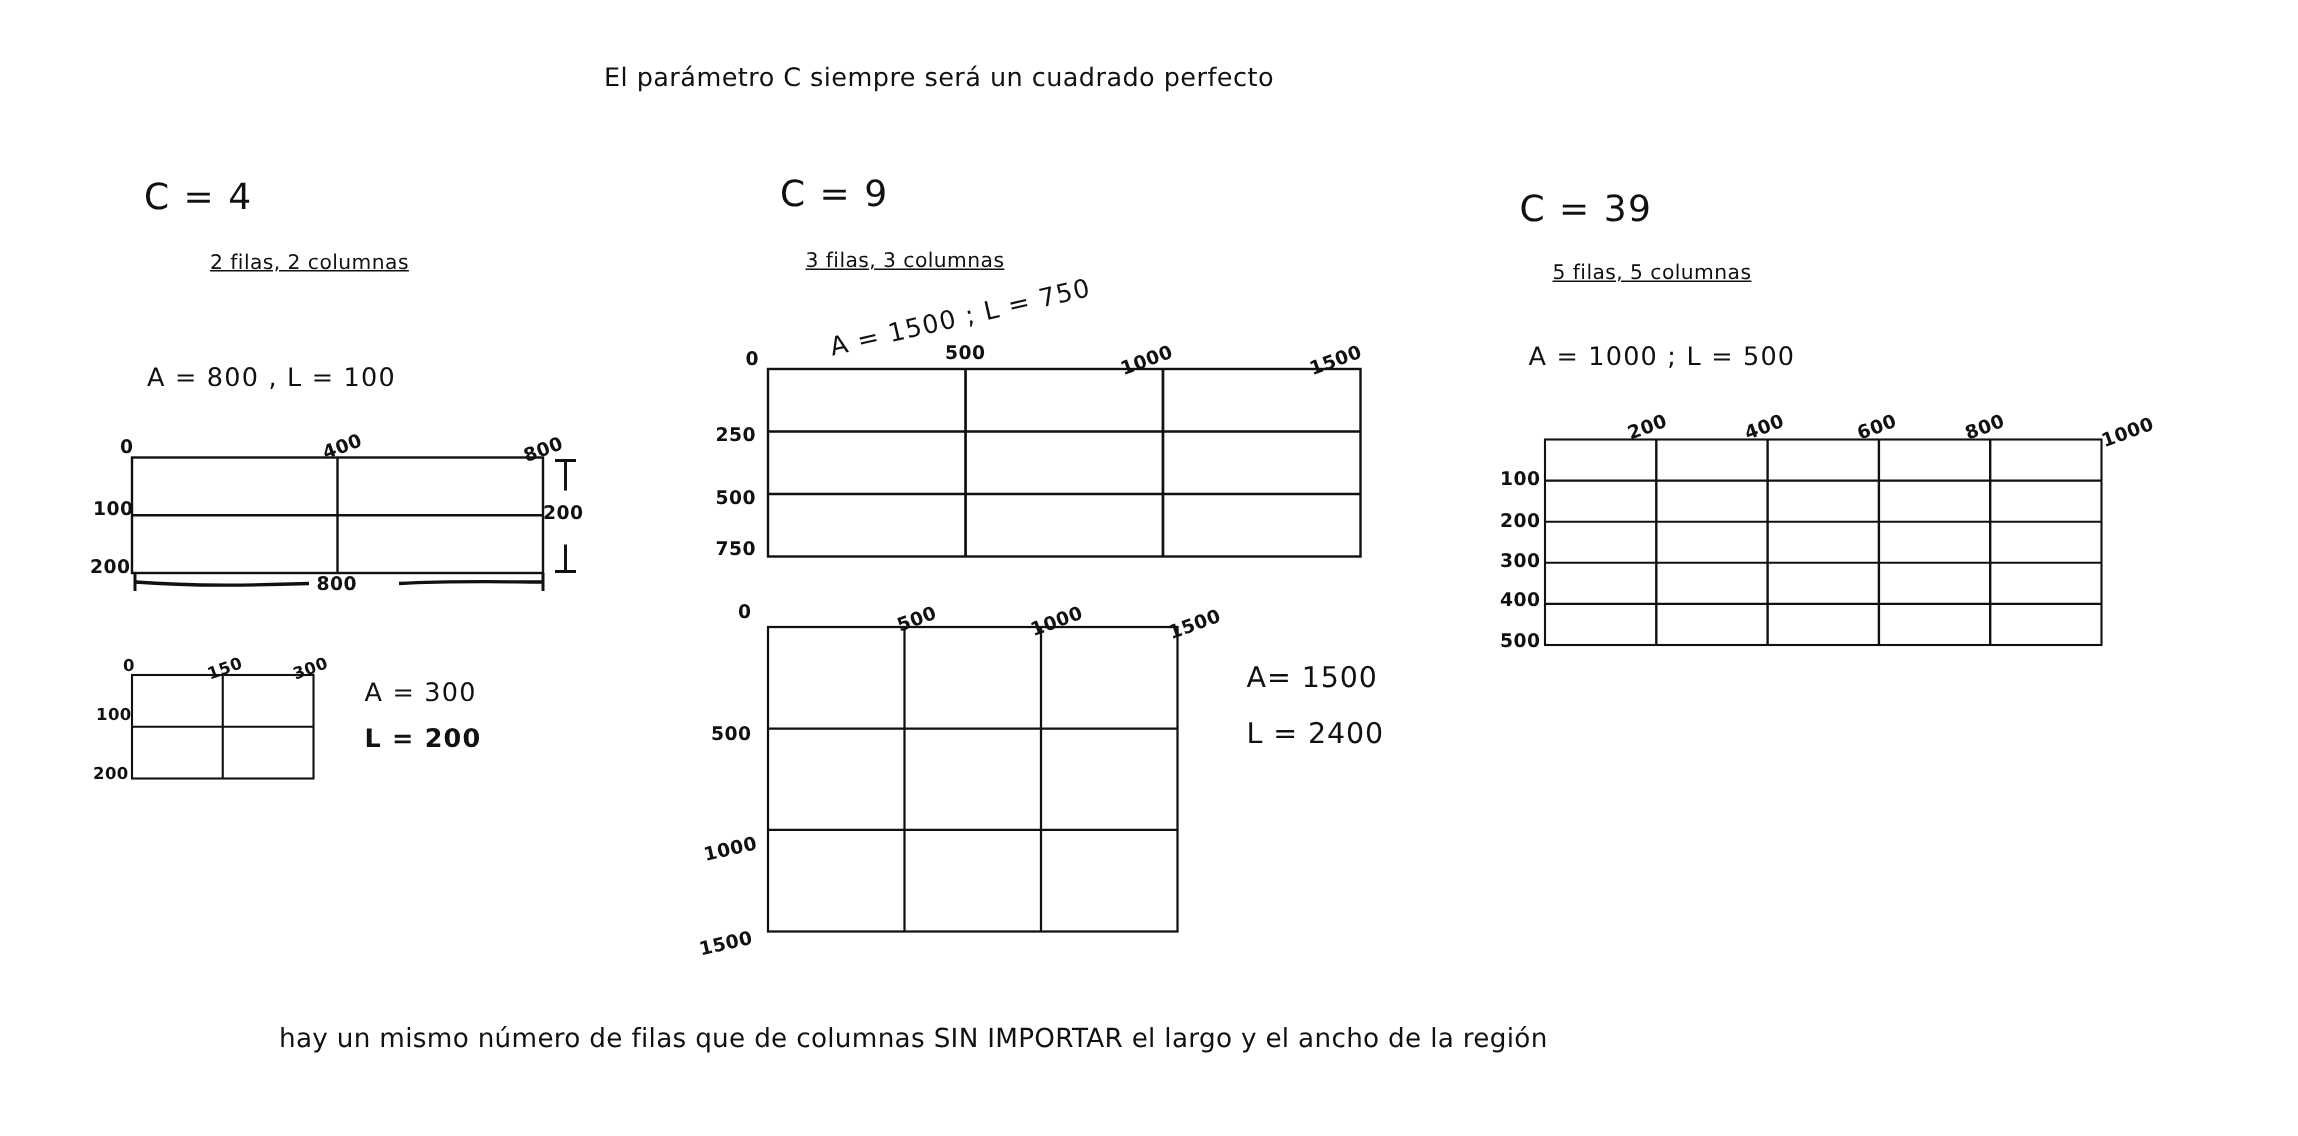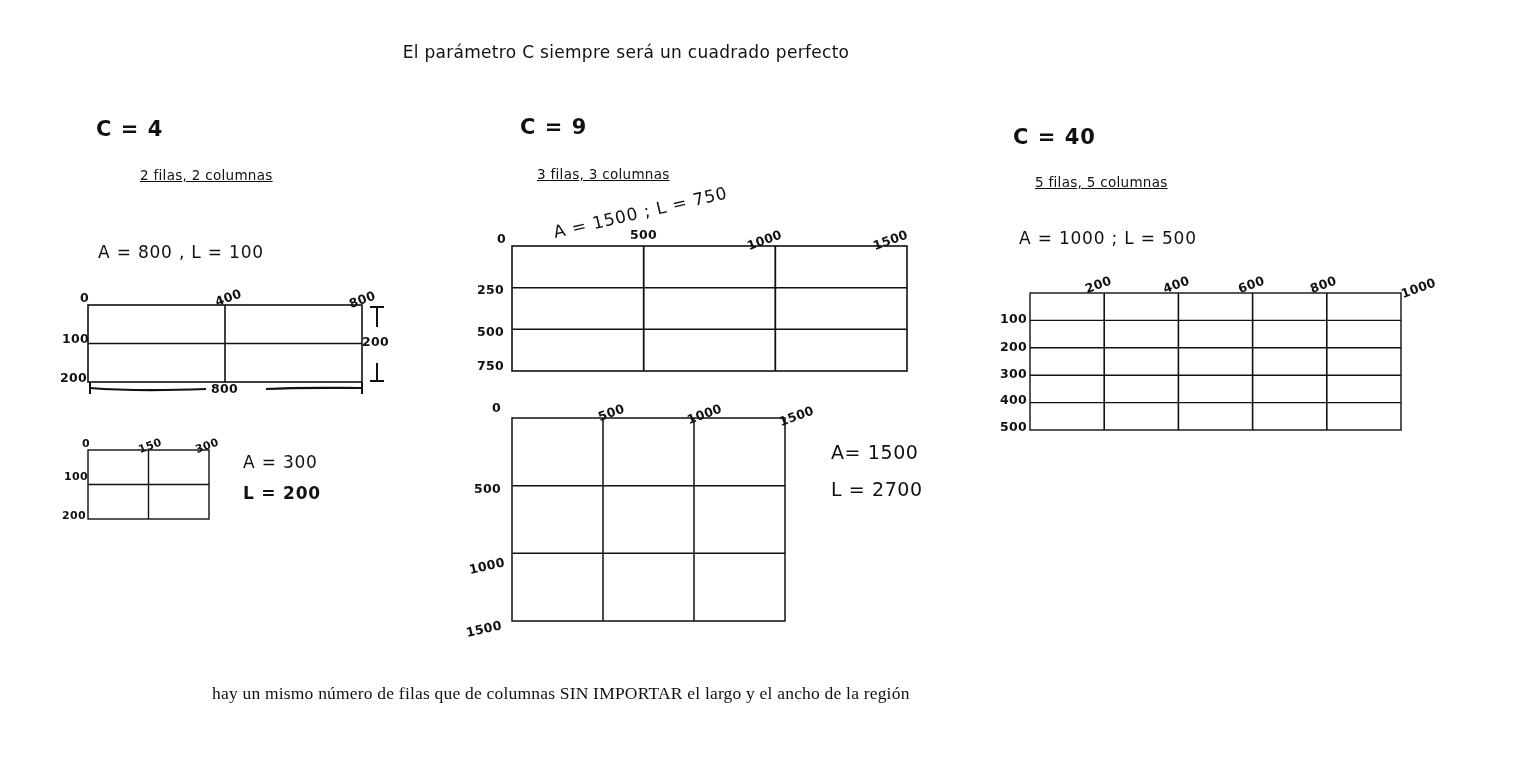--- a/index.html
+++ b/index.html
@@ -21,23 +21,22 @@
     font-family: "DejaVu Sans", sans-serif;
     color: #111;
     white-space: nowrap;
     letter-spacing: 0.3px;
   }
   .title {
     font-size: 17px;
     text-align: center;
   }
   .c-label {
-    font-size: 21px;
+    font-size: 24px;
     letter-spacing: 1px;
-    font-weight: bold;
   }
   .sub-label {
     font-size: 13.5px;
     text-decoration: underline;
   }
   .al-label {
     font-size: 17px;
     letter-spacing: 0.8px;
   }
   .tick {
@@ -156,23 +155,23 @@
     </svg>
   </div>
   <div class="abs hand tick" style="left:492px; top:400px;">0</div>
   <div class="abs hand tick rot-22" style="left:601px; top:409px;">500</div>
   <div class="abs hand tick rot-22" style="left:690px; top:412px;">1000</div>
   <div class="abs hand tick rot-22" style="left:782px; top:414px;">1500</div>
   <div class="abs hand tick" style="left:474px; top:481px;">500</div>
   <div class="abs hand tick rot-15" style="left:471px; top:562px;">1000</div>
   <div class="abs hand tick rot-15" style="left:468px; top:625px;">1500</div>
   <div class="abs hand big-note" style="left:831px; top:441px;">A= 1500</div>
-  <div class="abs hand big-note" style="left:831px; top:478px;">L = 2700</div>
+  <div class="abs hand big-note" style="left:831px; top:478px;">L = 2400</div>
 
-  <div class="abs hand c-label" style="left:1013px; top:125px;">C = 40</div>
+  <div class="abs hand c-label" style="left:1013px; top:125px;">C = 39</div>
   <div class="abs hand sub-label" style="left:1035px; top:174px;">5 filas, 5 columnas</div>
   <div class="abs hand al-label" style="left:1019px; top:228px;">A = 1000  ;   L = 500</div>
 
   <div class="grid" style="left:1030px; top:293px;">
     <svg width="372" height="138">
       <rect x="0" y="0" width="371" height="137" fill="none" stroke="#111" stroke-width="1.4"></rect>
       <line x1="0" y1="27.4" x2="371" y2="27.4" stroke="#111" stroke-width="1.4"></line>
       <line x1="0" y1="54.8" x2="371" y2="54.8" stroke="#111" stroke-width="1.4"></line>
       <line x1="0" y1="82.2" x2="371" y2="82.2" stroke="#111" stroke-width="1.4"></line>
       <line x1="0" y1="109.6" x2="371" y2="109.6" stroke="#111" stroke-width="1.4"></line>
@@ -186,15 +185,15 @@
   <div class="abs hand tick rot-22" style="left:1166px; top:281px;">400</div>
   <div class="abs hand tick rot-22" style="left:1241px; top:281px;">600</div>
   <div class="abs hand tick rot-22" style="left:1313px; top:281px;">800</div>
   <div class="abs hand tick rot-22" style="left:1404px; top:286px;">1000</div>
   <div class="abs hand tick" style="left:1000px; top:311px;">100</div>
   <div class="abs hand tick" style="left:1000px; top:339px;">200</div>
   <div class="abs hand tick" style="left:1000px; top:366px;">300</div>
   <div class="abs hand tick" style="left:1000px; top:392px;">400</div>
   <div class="abs hand tick" style="left:1000px; top:419px;">500</div>
 
-  <div class="abs hand footer" style="left:212px; top:678px;font-family:Liberation Serif, serif;">hay un mismo número de filas que de columnas SIN IMPORTAR el largo y el ancho de la región</div>
+  <div class="abs hand footer" style="left:186px; top:678px;">hay un mismo número de filas que de columnas SIN IMPORTAR el largo y el ancho de la región</div>
 
 </div>
 
 </body></html>

